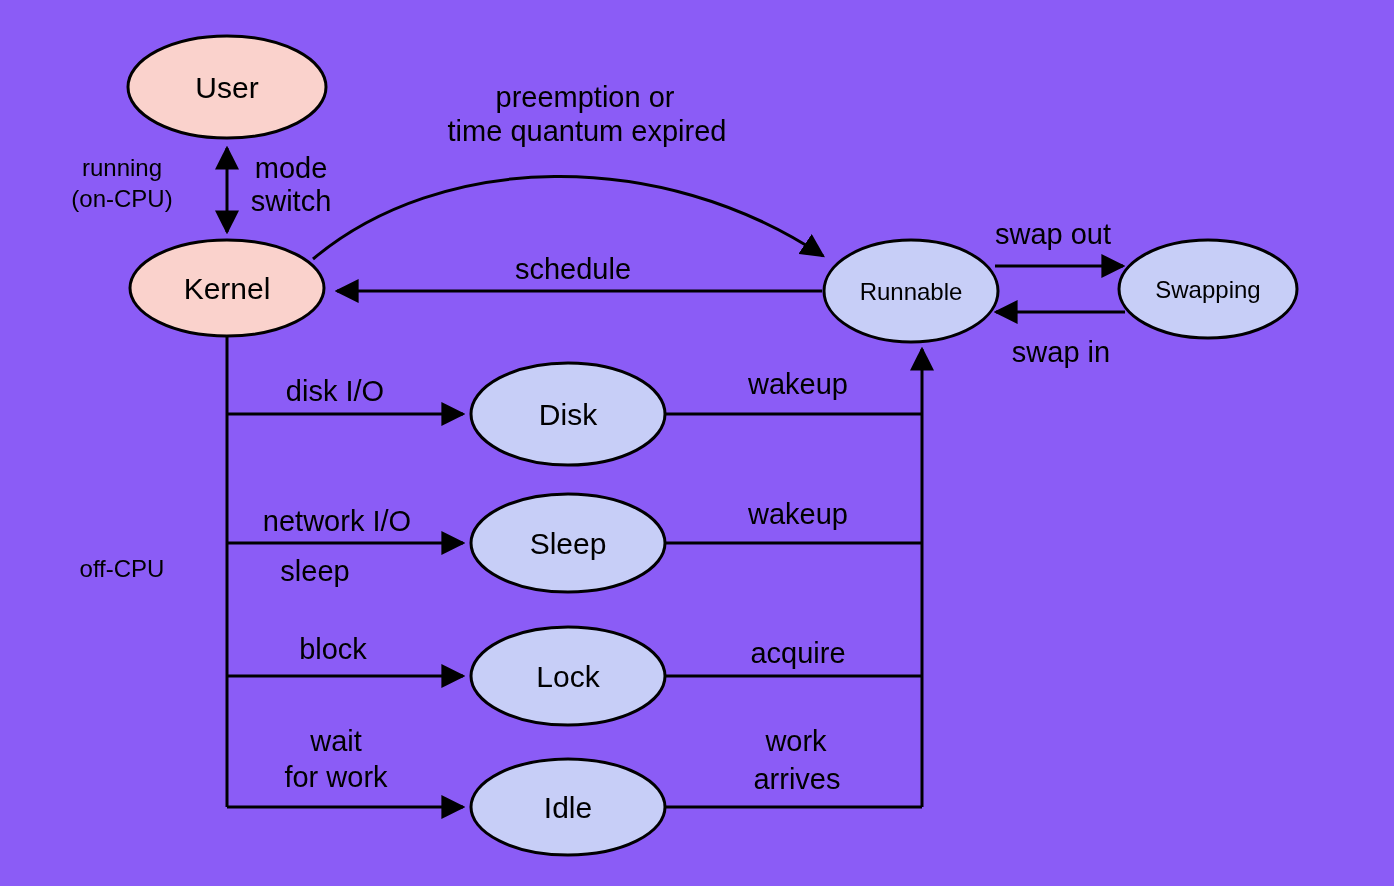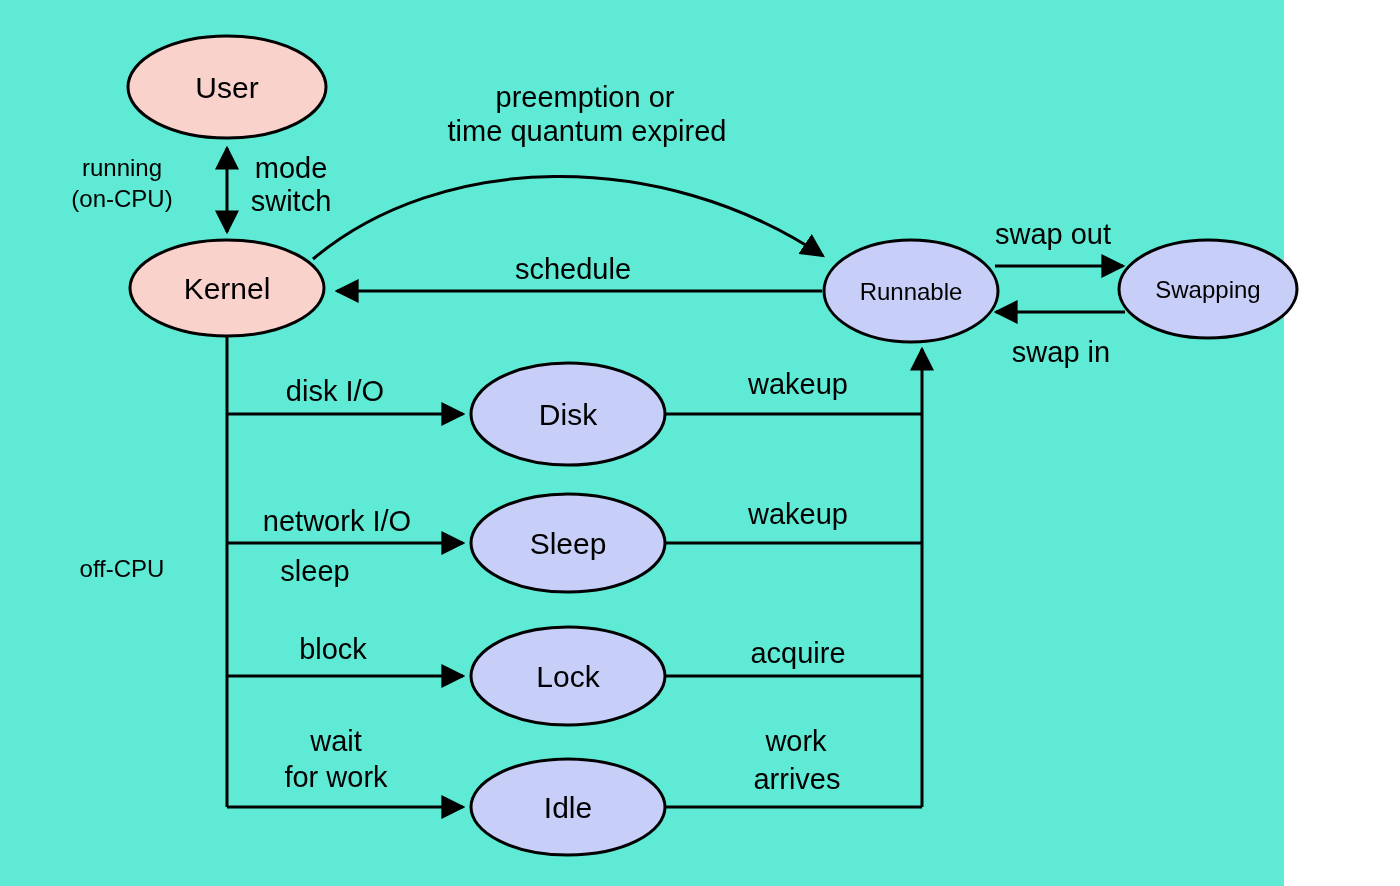--- a/index.html
+++ b/index.html
@@ -4,24 +4,24 @@
 <style>
   html, body {
     margin: 0;
     padding: 0;
     background: #ffffff;
     width: 1400px;
     height: 886px;
     overflow: hidden;
   }
   .diagram-wrap {
-    width: 1284px;
+    width: 1394px;
     height: 886px;
     position: relative;
-    background: #5eead4;
+    background: #8b5cf6;
   }
   .node {
     stroke: #000000;
     stroke-width: 3;
   }
   .edge {
     stroke: #000000;
     stroke-width: 3;
     fill: none;
   }

